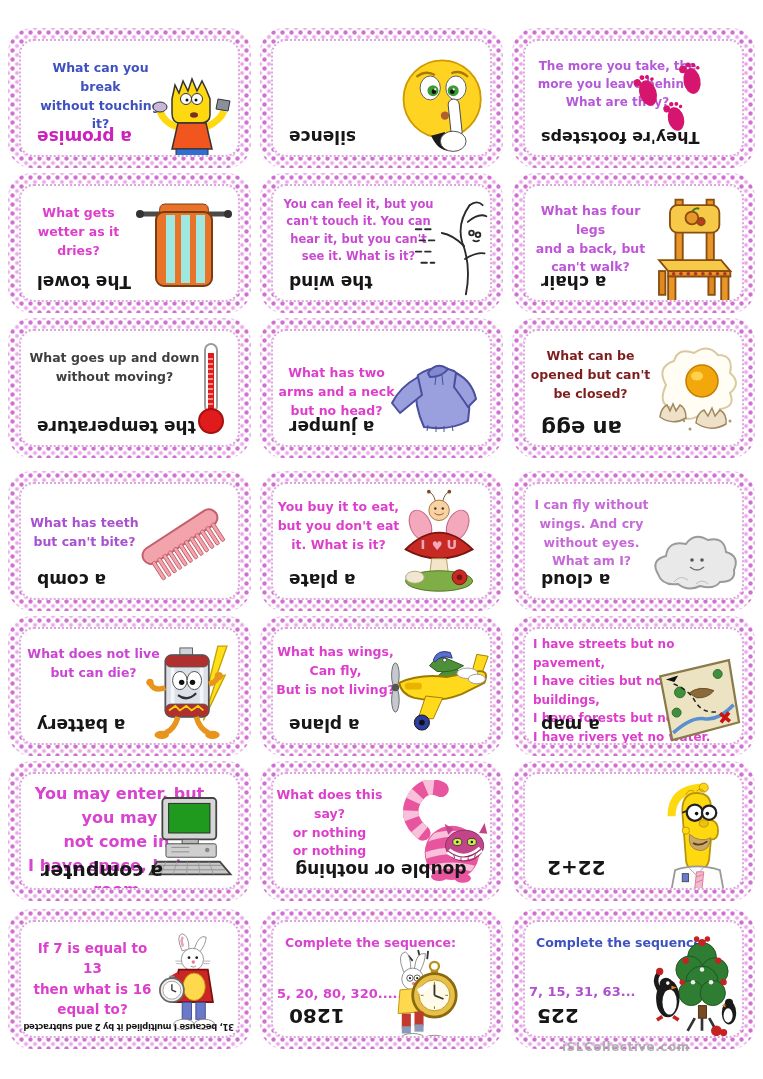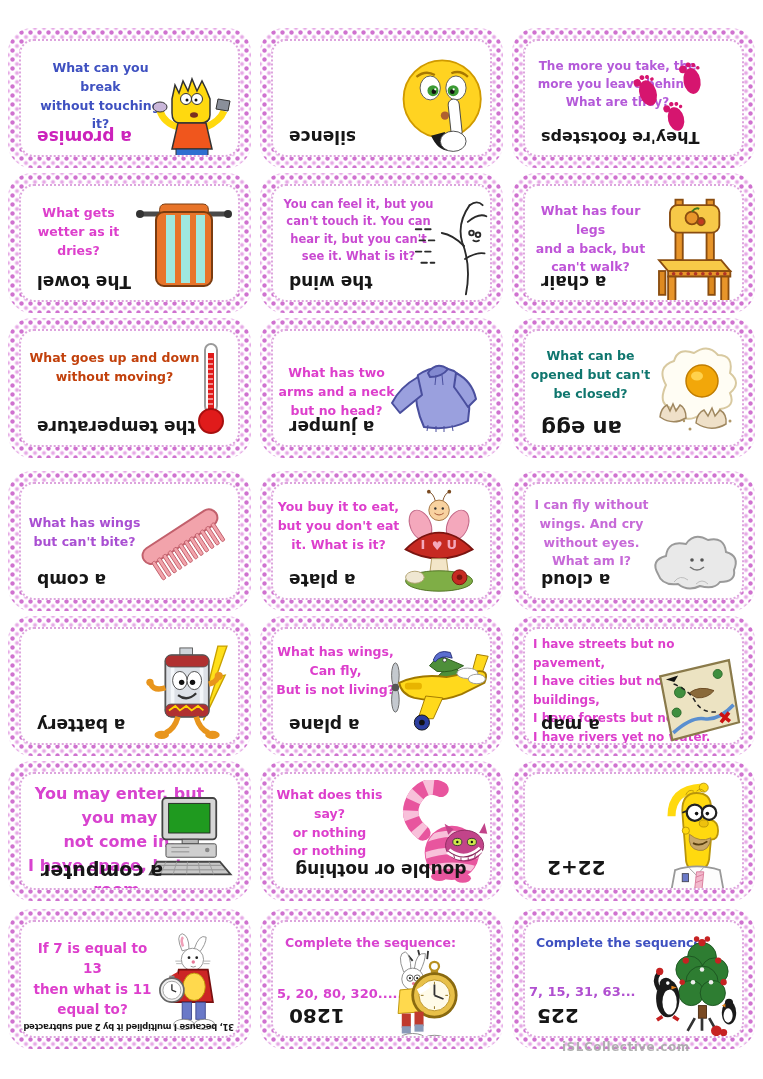--- a/index.html
+++ b/index.html
@@ -228,21 +228,21 @@
         </svg>
       </div>
       <div class="answer" style="color: rgb(22, 22, 22);">a chair</div>
     </div>
       </div>
   </div>
 
   <div class="row">
     <div class="card c7">
         <div class="card-inner">
-      <div class="question" style="color: #c2410c;">What goes up and down
+      <div class="question" style="color: #404040;">What goes up and down
 without moving?</div>
       <div class="art">
         <svg width="30" height="96" viewBox="0 0 30 96">
           <rect x="9" y="3" width="12" height="68" rx="6" fill="#fff" stroke="#9a9a9a" stroke-width="2"></rect>
           <rect x="12" y="12" width="6" height="60" fill="#e01b1b"></rect>
           <circle cx="15" cy="80" r="12" fill="#e01b1b" stroke="#a80f0f" stroke-width="2"></circle>
           <path d="M12,18 h5 M12,23 h5 M12,28 h5 M12,33 h5 M12,38 h5 M12,43 h5 M12,48 h5 M12,53 h5 M12,58 h5 M12,63 h5" stroke="#fff" stroke-width="1.2"></path>
         </svg>
       </div>
       <div class="answer" style="color: rgb(22, 22, 22);">the temperature</div>
@@ -264,21 +264,21 @@
           </g>
           <path d="M52,30 l-1,10 M58,30 l1,10 M44,80 l-1,6 M52,81 v6 M60,81 v6 M68,80 l1,6" stroke="#4a4f9e" fill="none"></path>
         </svg>
       </div>
       <div class="answer" style="color: rgb(22, 22, 22);">a jumper</div>
     </div>
       </div>
 
     <div class="card c9">
         <div class="card-inner">
-      <div class="question" style="color: #0f766e;">What can be
+      <div class="question" style="color: #7f1d1d;">What can be
 opened but can't
 be closed?</div>
       <div class="art">
         <svg width="98" height="96" viewBox="0 0 98 96">
           <path d="M22,42 Q12,24 30,18 Q34,4 50,10 Q64,0 74,12 Q90,12 86,30 Q98,40 86,50 Q92,64 76,66 Q72,80 56,72 Q40,82 32,66 Q12,64 22,42 Z" fill="#fffdf4" stroke="#d8c9a0" stroke-width="2"></path>
           <circle cx="58" cy="38" r="16" fill="#f2a70a" stroke="#c07d00" stroke-width="1.5"></circle>
           <ellipse cx="53" cy="33" rx="6" ry="4.5" fill="#ffd24d"></ellipse>
           <path d="M16,74 q1,-9 7,-12 l3,6 3,-7 3,7 4,-6 q6,3 6,13 q-13,8 -26,-1 z" fill="#efe0c8" stroke="#a08860" stroke-width="1.5"></path>
           <path d="M52,80 q1,-10 8,-13 l4,6 4,-8 3,8 5,-6 q7,4 6,14 q-15,9 -30,-1 z" fill="#efe0c8" stroke="#a08860" stroke-width="1.5"></path>
           <g fill="#b09868">
@@ -289,21 +289,21 @@
         </svg>
       </div>
       <div class="answer" style="color: rgb(22, 22, 22);">an egg</div>
     </div>
       </div>
   </div>
 
   <div class="row gap-lg">
     <div class="card c10">
         <div class="card-inner">
-      <div class="question" style="color: rgb(169, 79, 210);">What has wings
+      <div class="question" style="color: rgb(169, 79, 210);">What has teeth
 but can't bite?</div>
       <div class="art">
         <svg width="96" height="88" viewBox="0 0 96 88">
           <g transform="rotate(-33 48 44)">
             <rect x="4" y="26" width="86" height="17" rx="8.5" fill="#f2a3ab" stroke="#c2606c" stroke-width="2"></rect>
             <g fill="#f2a3ab" stroke="#c2606c" stroke-width="0.9">
               <rect x="9" y="41" width="3.6" height="21" rx="1.5"></rect>
                   <rect x="15.4" y="41" width="3.6" height="21" rx="1.5"></rect>
                   <rect x="21.8" y="41" width="3.6" height="21" rx="1.5"></rect>
                   <rect x="28.2" y="41" width="3.6" height="21" rx="1.5"></rect>
@@ -370,20 +370,22 @@
         </svg>
       </div>
       <div class="answer" style="color: rgb(22, 22, 22);">a cloud</div>
     </div>
       </div>
   </div>
 
   <div class="row">
     <div class="card c13">
         <div class="card-inner">
+      <div class="question" style="color: rgb(203, 69, 212);">What does not live
+but can die?</div>
       <div class="art">
         <svg width="96" height="107" viewBox="0 0 106 118">
           <polygon points="86,10 76,50 84,48 70,92 94,42 84,44 96,10" fill="#ffe01a" stroke="#c8a000" stroke-width="1.5"></polygon>
           <rect x="44" y="12" width="14" height="8" fill="#cfd4da" stroke="#555"></rect>
           <rect x="28" y="20" width="48" height="68" rx="7" fill="#dde1e7" stroke="#555" stroke-width="2"></rect>
           <path d="M36,26 v56 M68,26 v56" stroke="#f4f7fa" stroke-width="4"></path>
           <rect x="28" y="20" width="48" height="13" rx="6" fill="#b03030" stroke="#555"></rect>
           <rect x="28" y="74" width="48" height="14" rx="6" fill="#b03030" stroke="#555"></rect>
           <path d="M32,81 l7,-5 5,5 7,-5 6,5 7,-5 6,5" stroke="#ffd700" fill="none" stroke-width="2"></path>
           <ellipse cx="44" cy="48" rx="8" ry="10" fill="#fff" stroke="#444"></ellipse>
@@ -549,21 +551,21 @@
       </div>
       <div class="answer" style="color: rgb(22, 22, 22);">22+2</div>
     </div>
       </div>
   </div>
 
   <div class="row gap-md">
     <div class="card c19">
         <div class="card-inner">
       <div class="question" style="color: rgb(221, 63, 204);">If 7 is equal to 13
-then what is 11
+then what is 16
 equal to?</div>
       <div class="art">
         <svg width="82" height="101" viewBox="0 0 90 118">
           <path d="M30,22 Q22,4 30,2 Q38,4 38,20 Z" fill="#fff" stroke="#888"></path>
           <path d="M44,20 Q50,2 58,6 Q58,14 50,24 Z" fill="#fff" stroke="#888"></path>
           <path d="M31,17 Q28,9 31,6" stroke="#f0a0b8" stroke-width="3" fill="none"></path>
           <circle cx="42" cy="32" r="13" fill="#fff" stroke="#888"></circle>
           <circle cx="38" cy="30" r="1.6" fill="#222"></circle>
               <circle cx="47" cy="30" r="1.6" fill="#222"></circle>
           <circle cx="43" cy="35" r="2" fill="#e87898"></circle>

